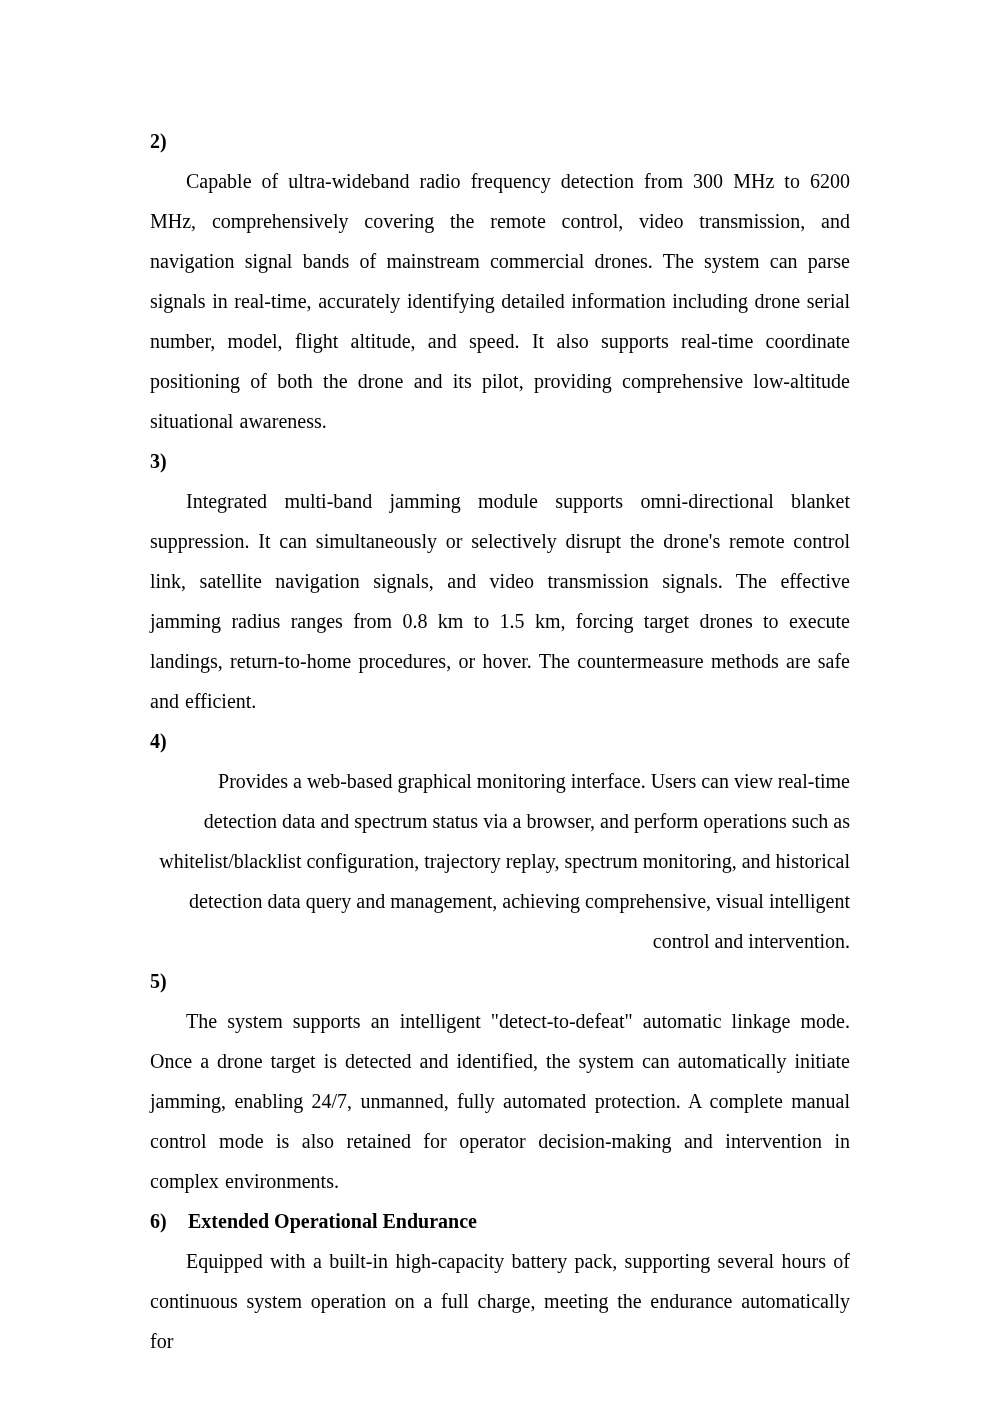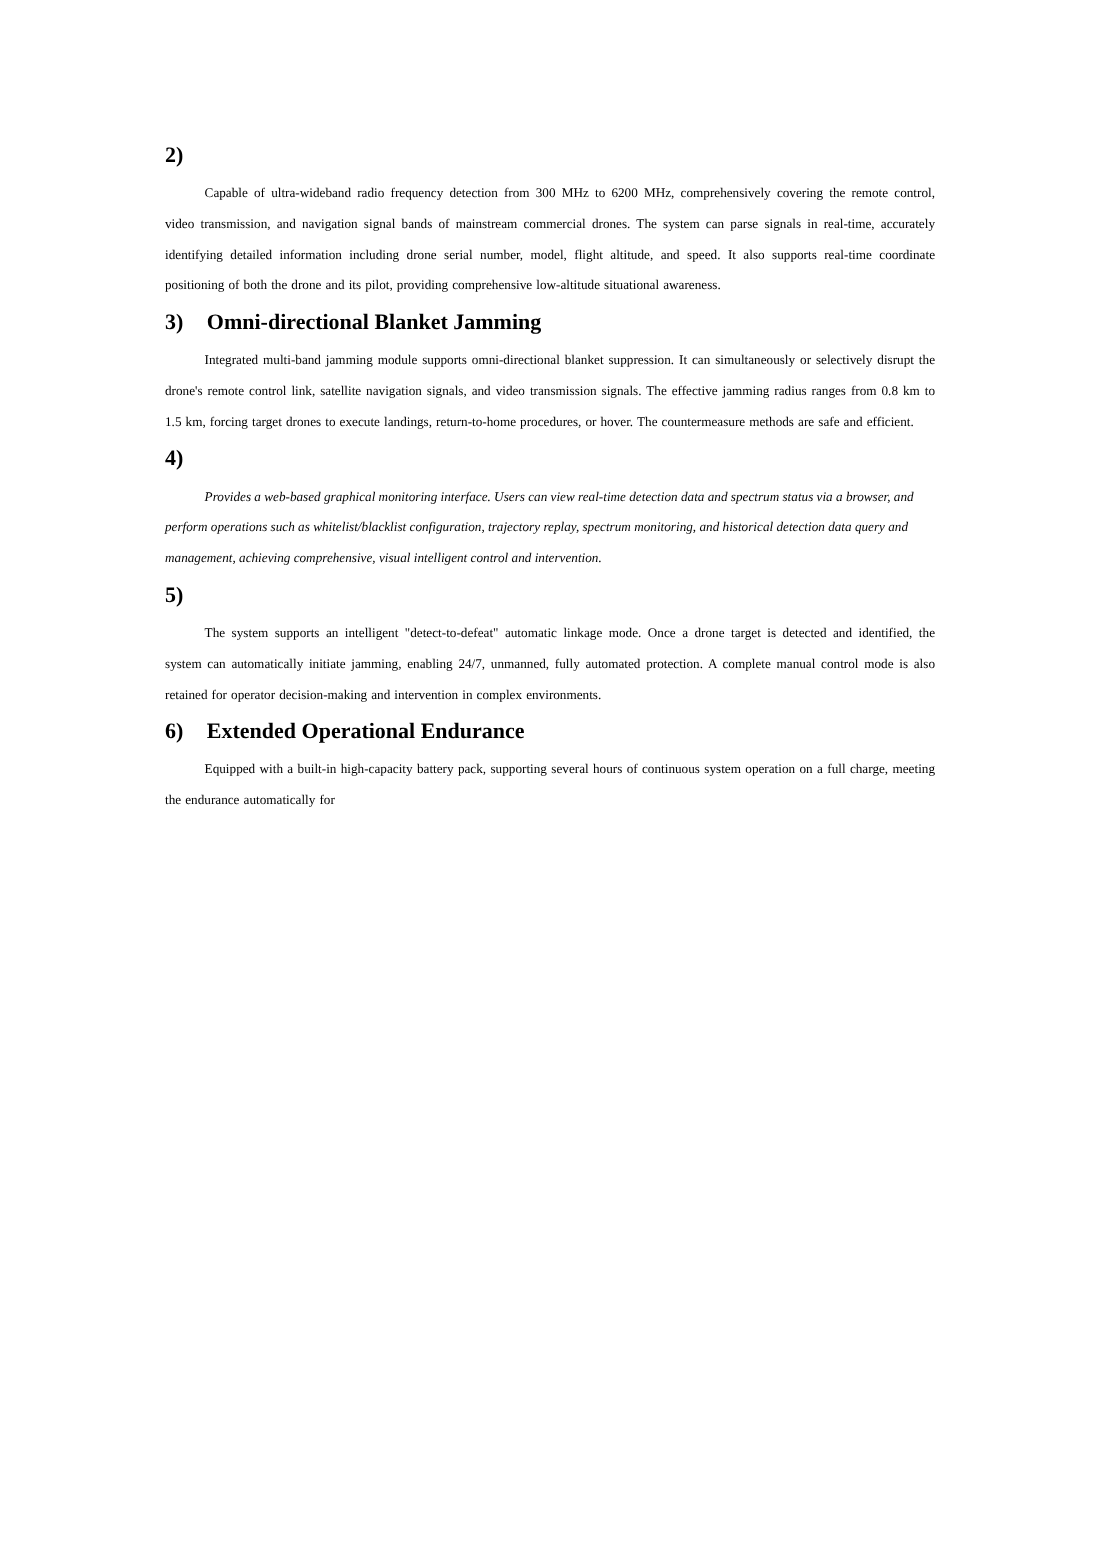--- a/index.html
+++ b/index.html
@@ -22,48 +22,46 @@
     font-weight: bold;
     font-size: 20px;
     line-height: 40px;
     white-space: nowrap;
   }
   .sec-num {
     flex: 0 0 auto;
     width: 38px;
   }
   .para {
-    font-size: 12px;
-    line-height: 28px;
+    font-size: 20px;
+    line-height: 40px;
     text-indent: 36px;
     text-align: justify;
     word-spacing: 0.06em;
   }
   .para.ragged {
-    text-align: left;
+    text-align: right;
     word-spacing: normal;
-    font-style: italic;
   }
 </style>
 </head>
 <body>
 
 <div class="page">
 
   <section>
     <h3 class="sec-heading">
       <span class="sec-num">2)</span>
     </h3>
     <p class="para">Capable of ultra-wideband radio frequency detection from 300 MHz to 6200 MHz, comprehensively covering the remote control, video transmission, and navigation signal bands of mainstream commercial drones. The system can parse signals in real-time, accurately identifying detailed information including drone serial number, model, flight altitude, and speed. It also supports real-time coordinate positioning of both the drone and its pilot, providing comprehensive low-altitude situational awareness.</p>
   </section>
 
   <section>
     <h3 class="sec-heading">
       <span class="sec-num">3)</span>
-      <span class="sec-title">Omni-directional Blanket Jamming</span>
     </h3>
     <p class="para">Integrated multi-band jamming module supports omni-directional blanket suppression. It can simultaneously or selectively disrupt the drone's remote control link, satellite navigation signals, and video transmission signals. The effective jamming radius ranges from 0.8 km to 1.5 km, forcing target drones to execute landings, return-to-home procedures, or hover. The countermeasure methods are safe and efficient.</p>
   </section>
 
   <section>
     <h3 class="sec-heading">
       <span class="sec-num">4)</span>
     </h3>
     <p class="para ragged">Provides a web-based graphical monitoring interface. Users can view real-time detection data and spectrum status via a browser, and perform operations such as whitelist/blacklist configuration, trajectory replay, spectrum monitoring, and historical detection data query and management, achieving comprehensive, visual intelligent control and intervention.</p>
   </section>

